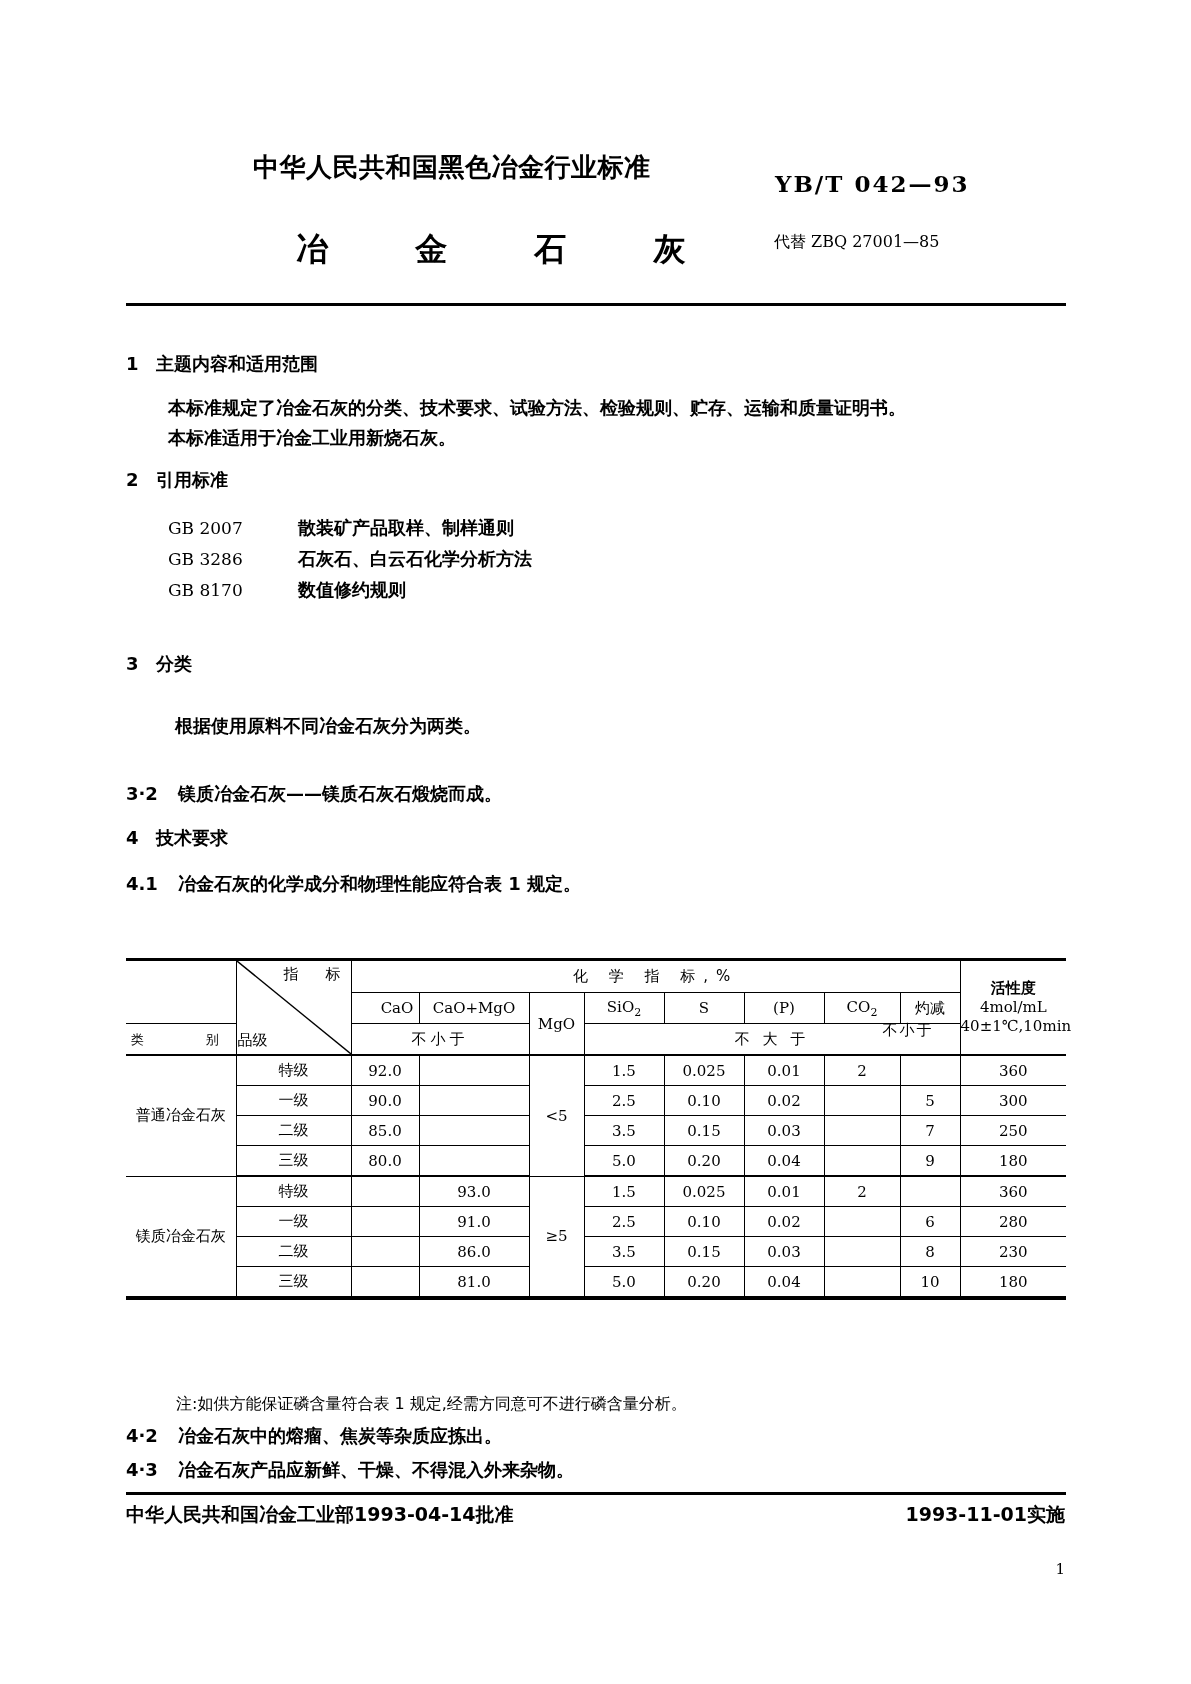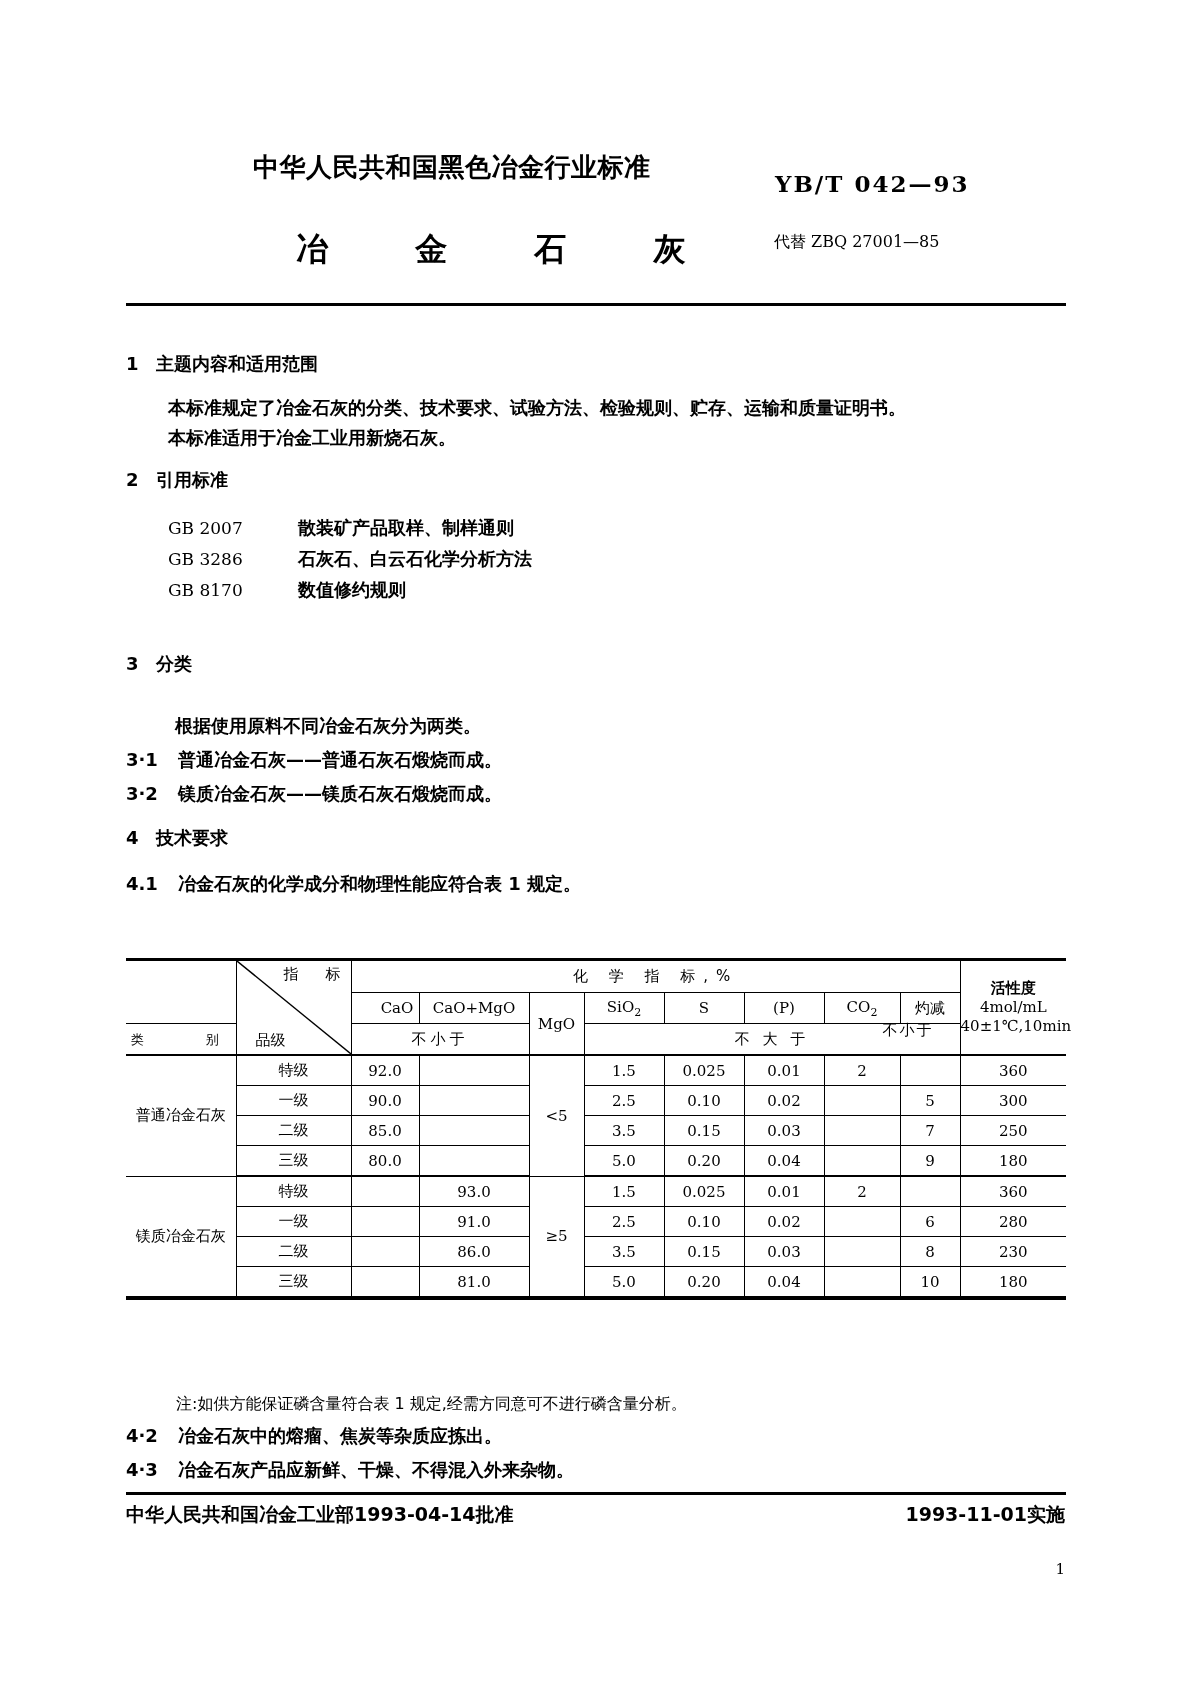--- a/index.html
+++ b/index.html
@@ -157,21 +157,21 @@
   }
   .diag-ind {
     position: absolute;
     right: 4px; top: 4px;
     font-size: 15px;
     letter-spacing: 6px;
     font-family: "DejaVu Sans", "Liberation Sans", sans-serif;
   }
   .diag-grade {
     position: absolute;
-    left: 19px; bottom: 4px;
+    left: 1px; bottom: 4px;
     font-size: 15px;
     font-family: "DejaVu Sans", "Liberation Sans", sans-serif;
     text-align: right;
   }
   .chem-head {
     letter-spacing: 8px;
     font-family: "DejaVu Sans", "Liberation Sans", sans-serif;
     font-size: 16px;
   }
   .act-head {
@@ -260,23 +260,20 @@
     <span class="ref-code">GB 3286</span><span class="para-strong">石灰石、白云石化学分析方法</span>
   </div>
   <div class="ref-item" style="left:168px; top:578px;">
     <span class="ref-code">GB 8170</span><span class="para-strong">数值修约规则</span>
   </div>
 
   <div class="sec-head" style="left:126px; top:652px;">
     <span class="sec-num">3</span><span>分类</span>
   </div>
   <div class="para para-strong" style="left:168px; top:714px;margin-left:7px;">根据使用原料不同冶金石灰分为两类。</div>
-  <div class="numbered" style="left:126px; top:748px;">
-    <span class="n">3·1</span><span>普通冶金石灰——普通石灰石煅烧而成。</span>
-  </div>
   <div class="numbered" style="left:126px; top:782px;">
     <span class="n">3·2</span><span>镁质冶金石灰——镁质石灰石煅烧而成。</span>
   </div>
 
   <div class="sec-head" style="left:126px; top:826px;">
     <span class="sec-num">4</span><span>技术要求</span>
   </div>
   <div class="numbered" style="left:126px; top:872px;">
     <span class="n">4.1</span><span>冶金石灰的化学成分和物理性能应符合表 1 规定。</span>
   </div>

